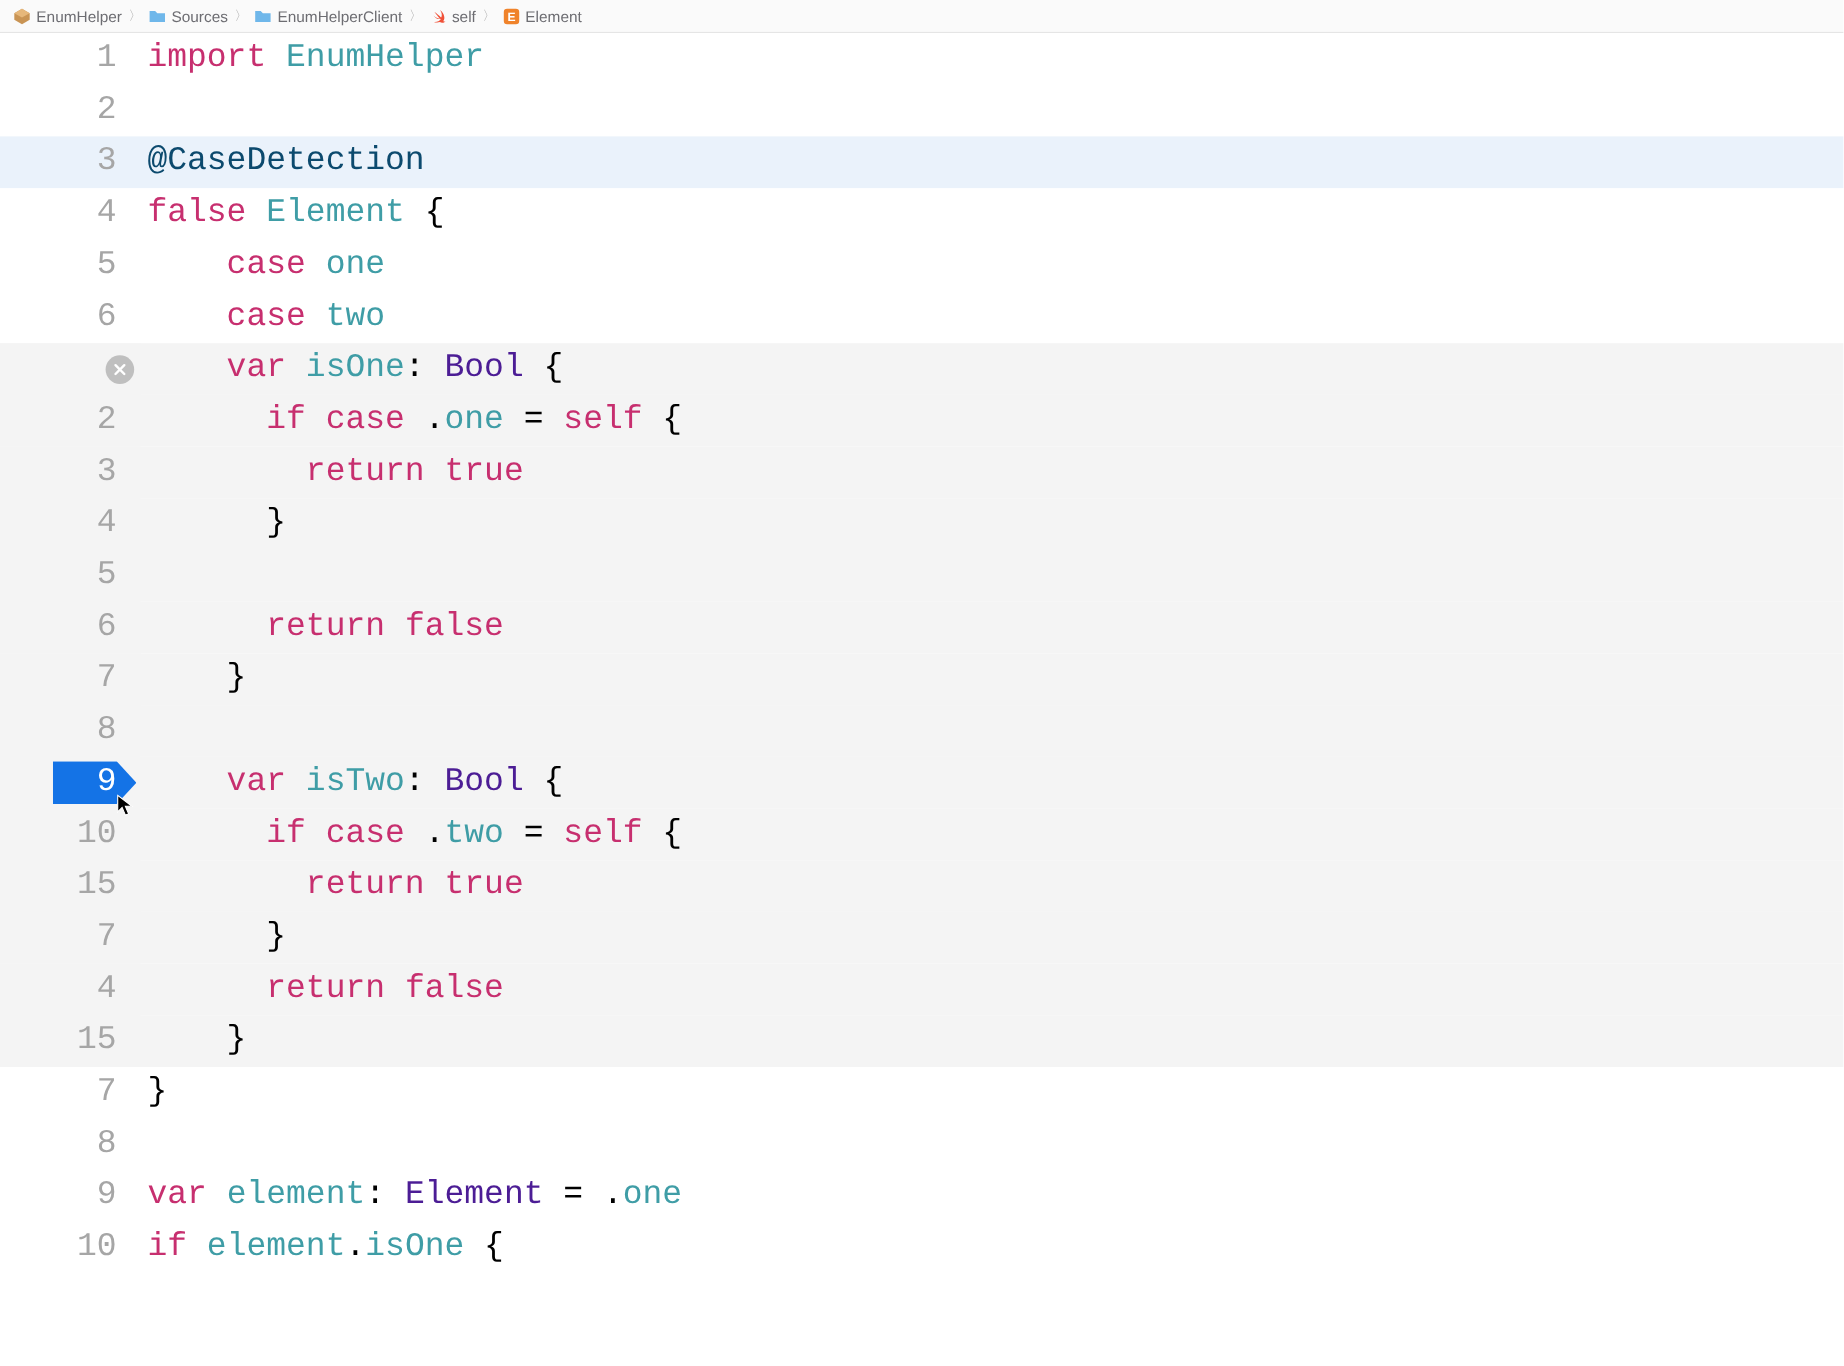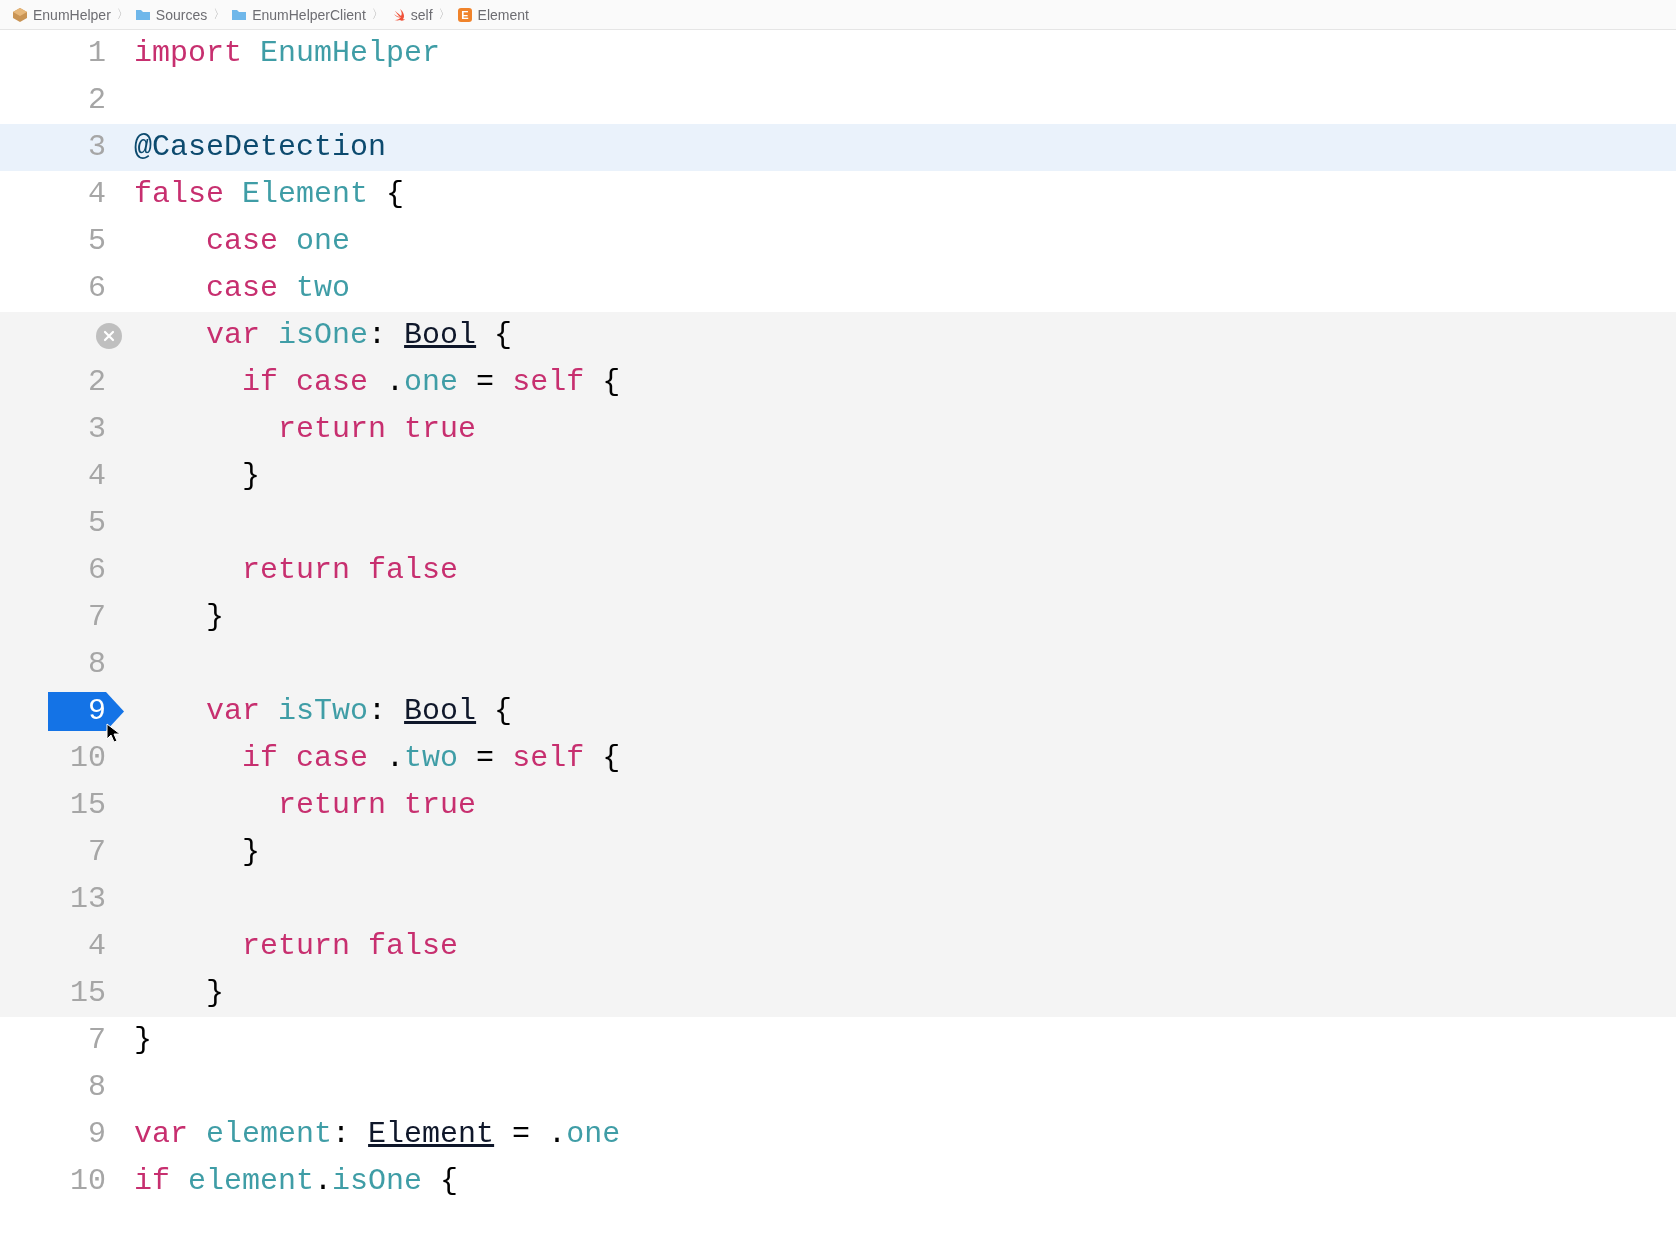--- a/index.html
+++ b/index.html
@@ -94,21 +94,21 @@
   .gutter.breakpoint .ln { position: relative; z-index: 1; }
   .gutter.breakpoint .cursor-arrow {
     position: absolute;
     left: 106px;
     top: 24px;
     z-index: 2;
   }
 
   
   .kw   { color: #c72f6f; }   
-  .type { color: #0f172a; text-decoration: underline; }
+  .type { color: #4c1d95; }
   .attr { color: #0c4a6e; }   
   .mem  { color: #3f9da6; }   
   .plain{ color: #000000; }
 
   .ln { display: inline-block; min-width: 1px; }
 
 </style>
 </head>
 <body>
 
@@ -181,20 +181,19 @@
     <div class="line expanded"><div class="gutter"><span class="ln">5</span></div><div class="code"></div></div>
     <div class="line expanded"><div class="gutter"><span class="ln">6</span></div><div class="code"><span class="plain">      </span><span class="kw">return</span><span class="plain"> </span><span class="kw">false</span></div></div>
     <div class="line expanded"><div class="gutter"><span class="ln">7</span></div><div class="code"><span class="plain">    }</span></div></div>
     <div class="line expanded"><div class="gutter"><span class="ln">8</span></div><div class="code"></div></div>
     <div class="line expanded"><div class="gutter breakpoint"><span class="ln">9</span><span class="cursor-arrow"><svg width="16" height="20" viewBox="0 0 16 20">
             <path d="M1 1l0 15 4-4 3 7 3-1-3-7 6 0z" fill="#000" stroke="#fff" stroke-width="1"></path>
           </svg></span></div><div class="code"><span class="plain">    </span><span class="kw">var</span><span class="plain"> </span><span class="mem">isTwo</span><span class="plain">: </span><span class="type">Bool</span><span class="plain"> {</span></div></div>
     <div class="line expanded"><div class="gutter"><span class="ln">10</span></div><div class="code"><span class="plain">      </span><span class="kw">if</span><span class="plain"> </span><span class="kw">case</span><span class="plain"> .</span><span class="mem">two</span><span class="plain"> = </span><span class="kw">self</span><span class="plain"> {</span></div></div>
     <div class="line expanded"><div class="gutter"><span class="ln">15</span></div><div class="code"><span class="plain">        </span><span class="kw">return</span><span class="plain"> </span><span class="kw">true</span></div></div>
     <div class="line expanded"><div class="gutter"><span class="ln">7</span></div><div class="code"><span class="plain">      }</span></div></div>
-    <div class="line expanded"><div class="gutter"><span class="ln">13</span></div><div class="code"></div></div>
     <div class="line expanded"><div class="gutter"><span class="ln">4</span></div><div class="code"><span class="plain">      </span><span class="kw">return</span><span class="plain"> </span><span class="kw">false</span></div></div>
     <div class="line expanded"><div class="gutter"><span class="ln">15</span></div><div class="code"><span class="plain">    }</span></div></div>
     <div class="line"><div class="gutter"><span class="ln">7</span></div><div class="code"><span class="plain">}</span></div></div>
     <div class="line"><div class="gutter"><span class="ln">8</span></div><div class="code"></div></div>
     <div class="line"><div class="gutter"><span class="ln">9</span></div><div class="code"><span class="kw">var</span><span class="plain"> </span><span class="mem">element</span><span class="plain">: </span><span class="type">Element</span><span class="plain"> = .</span><span class="mem">one</span></div></div>
     <div class="line"><div class="gutter"><span class="ln">10</span></div><div class="code"><span class="kw">if</span><span class="plain"> </span><span class="mem">element</span><span class="plain">.</span><span class="mem">isOne</span><span class="plain"> {</span></div></div>
   </div>
 
 </body></html>

